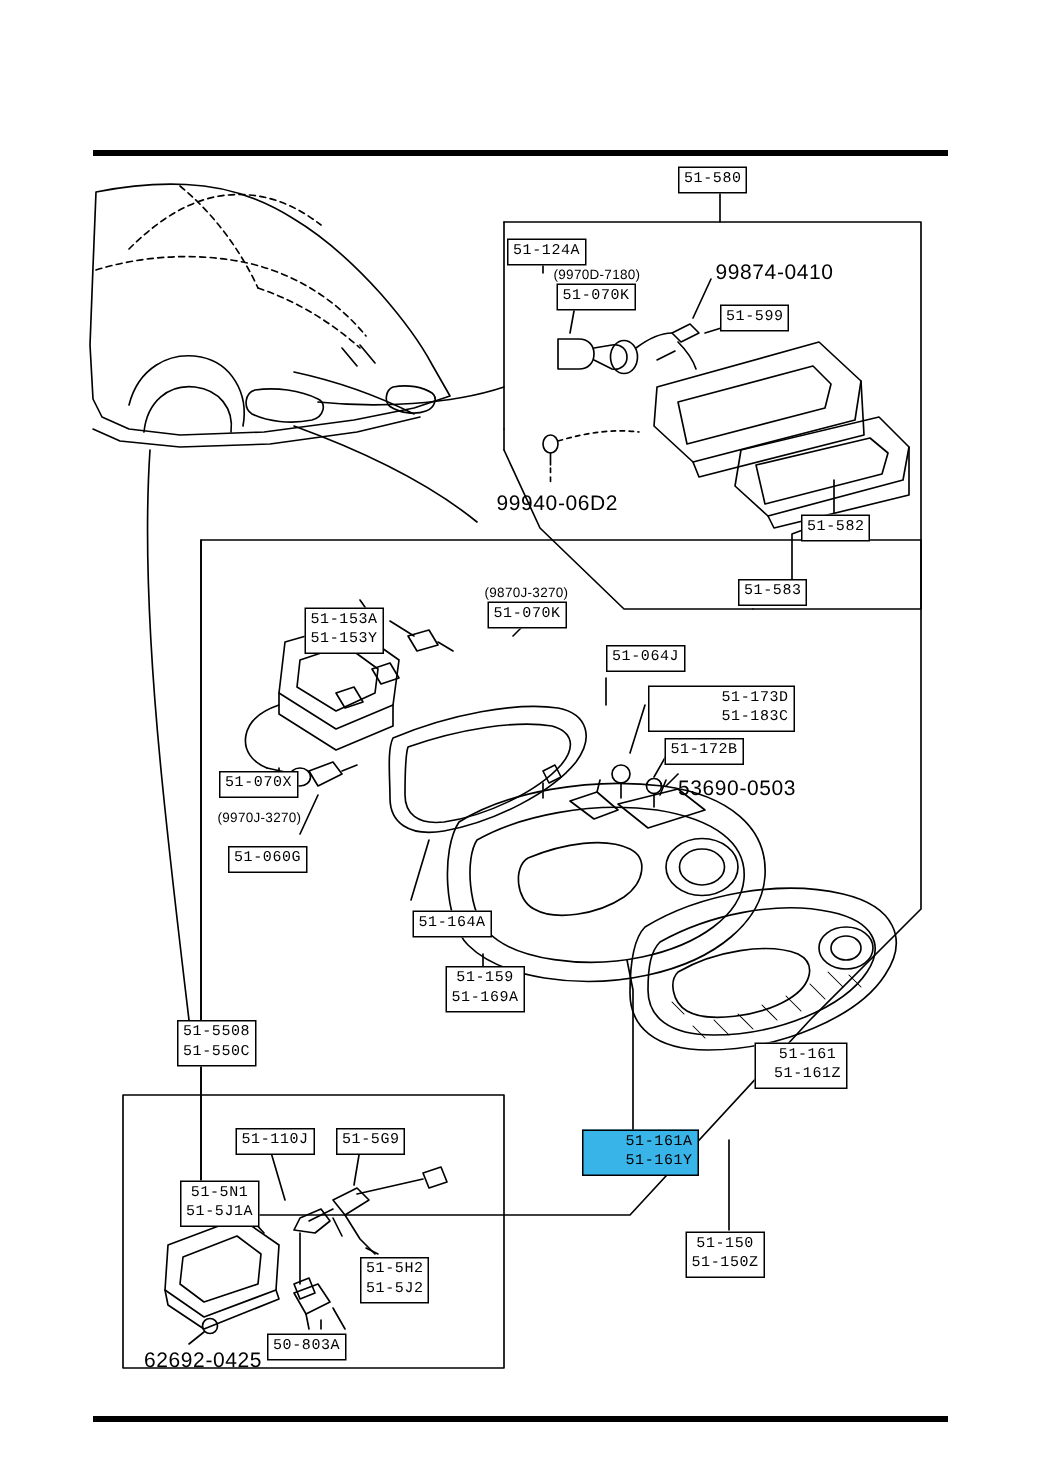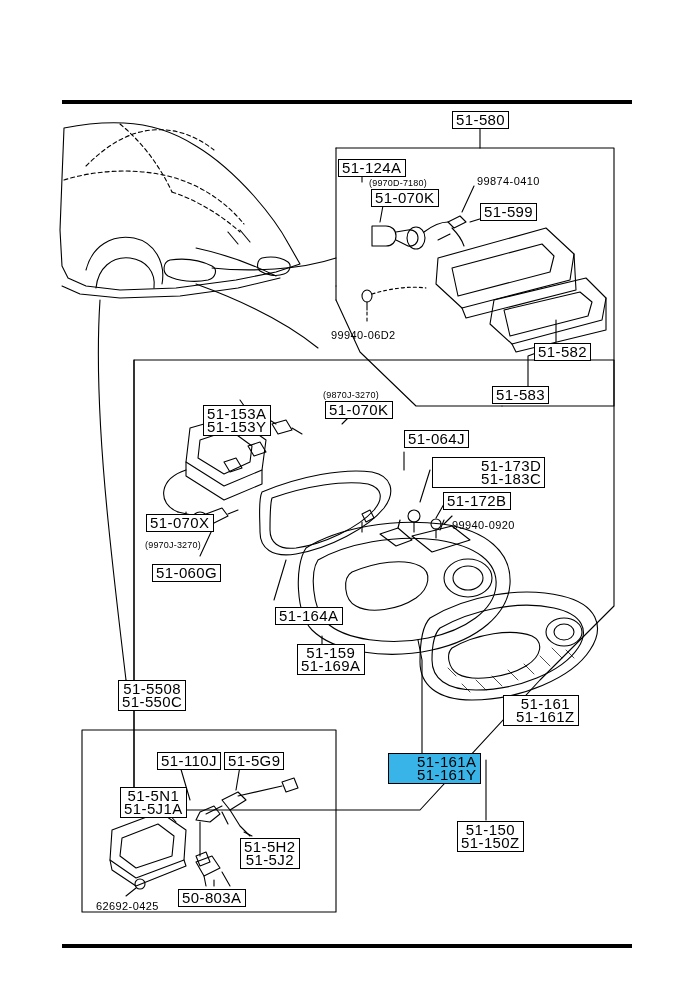--- a/index.html
+++ b/index.html
@@ -28,22 +28,22 @@
     position: absolute;
     background: #000;
     height: 4px;
   }
   
   .lbl {
     position: absolute;
     box-sizing: border-box;
     border: 1px solid #000;
     background: #ffffff;
-    font-family: Liberation Sans, sans-serif;
-    font-size: 15px;
+    font-family: Liberation Mono, monospace;
+    font-size: 10px;
     line-height: 13px;
     letter-spacing: 0.4px;
     color: #000;
     text-align: center;
     padding: 1px 3px 2px 3px;
     white-space: nowrap;
   }
   .lbl.two {
     line-height: 13px;
   }
@@ -51,21 +51,21 @@
     display: block;
   }
   .lbl.hl {
     background: #39b4e8;
     border-color: #000;
   }
   
   .txt {
     position: absolute;
     font-family: "Liberation Sans", sans-serif;
-    font-size: 11px;
+    font-size: 14px;
     line-height: 13px;
     letter-spacing: 0.4px;
     color: #000;
     white-space: nowrap;
   }
   .txt.small {
     font-size: 9px;
     letter-spacing: 0.2px;
   }
 </style>
@@ -365,19 +365,19 @@
   </div>
 
   <div class="txt" style="left:477px; top:175px;">99874-0410</div>
 
   <div class="txt small" style="left:369px; top:177px;">(9970D-7180)</div>
 
   <div class="txt" style="left:331px; top:329px;">99940-06D2</div>
 
   <div class="txt small" style="left:323px; top:389px;">(9870J-3270)</div>
 
-  <div class="txt" style="left:452px; top:519px;">99940-0920</div>
+  <div class="txt" style="left:452px; top:519px;">53690-0503</div>
 
   <div class="txt small" style="left:145px; top:539px;">(9970J-3270)</div>
 
   <div class="txt" style="left:96px; top:900px;">62692-0425</div>
 
 </div>
 
 </body></html>

